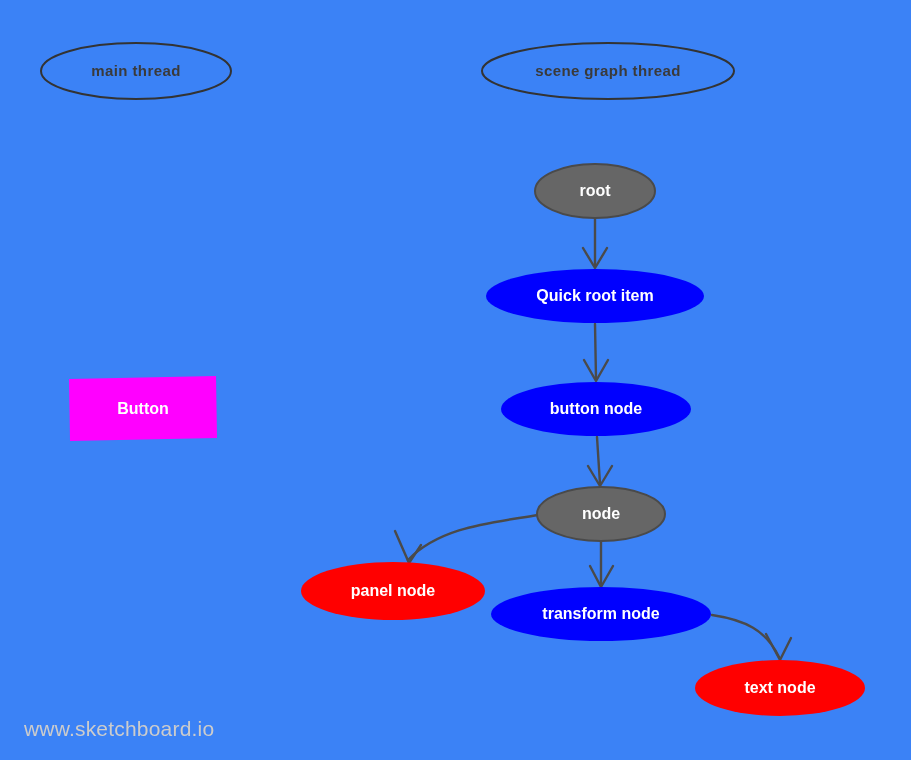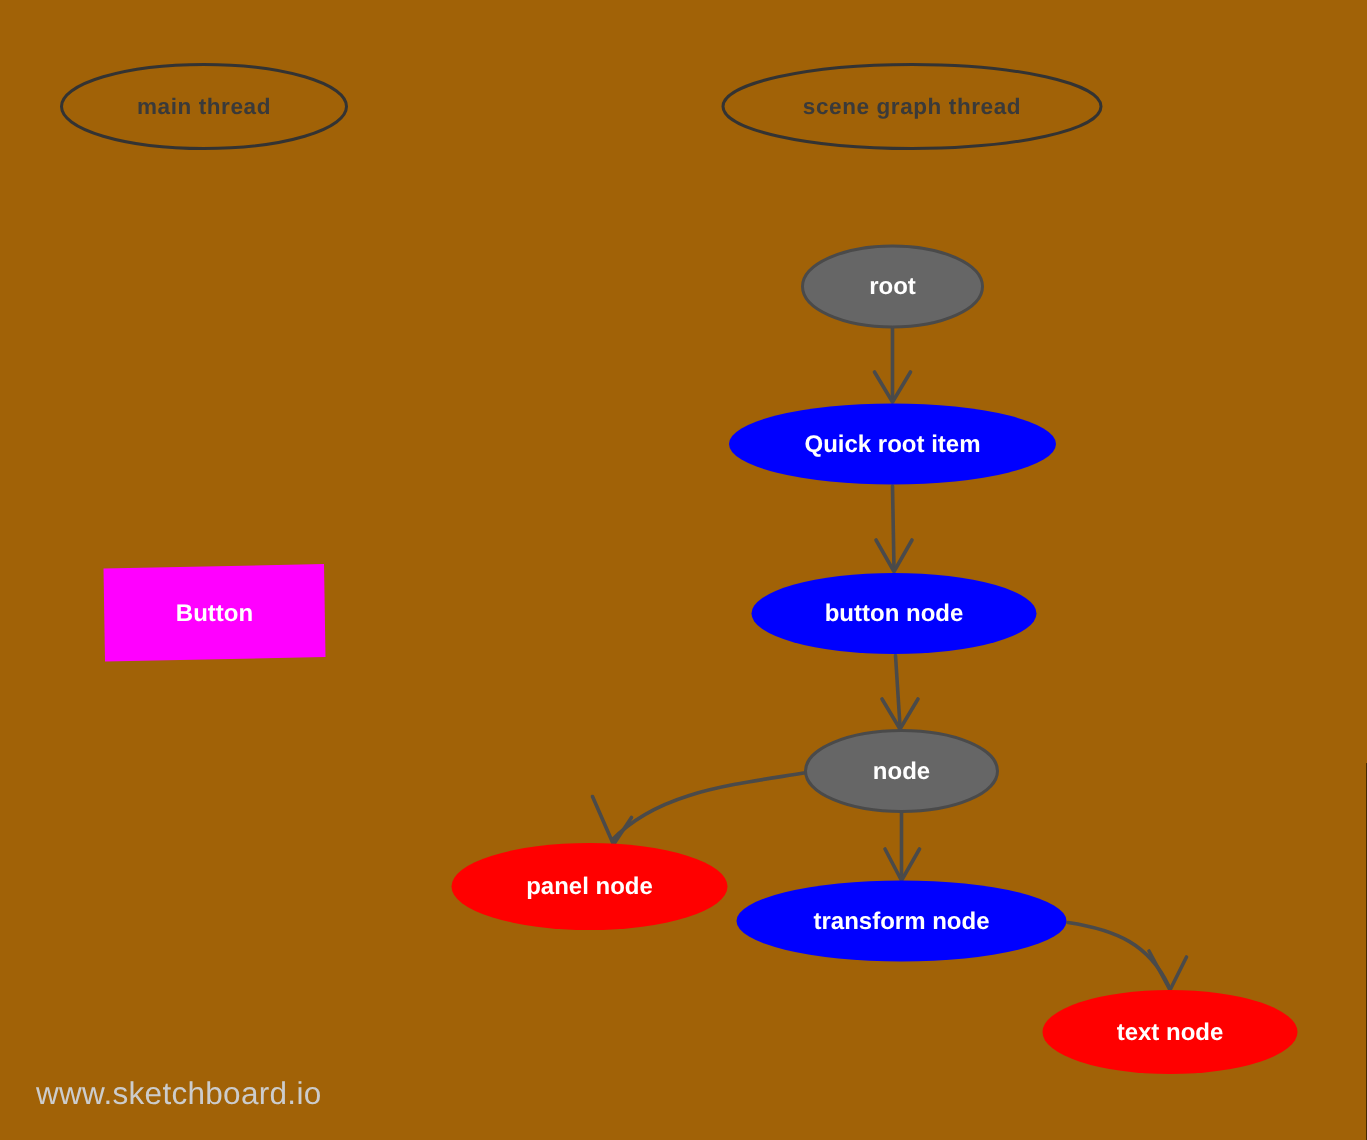--- a/index.html
+++ b/index.html
@@ -11,21 +11,21 @@
   body {
     width: 911px;
     height: 760px;
     overflow: hidden;
     font-family: "Liberation Sans", sans-serif;
   }
   #canvas {
     position: relative;
     width: 911px;
     height: 760px;
-    background: #a16207;
+    background: #3b82f6;
   }
   #diagram-svg {
     position: absolute;
     top: 0;
     left: 0;
     width: 911px;
     height: 760px;
     display: block;
   }
   .node-label {

